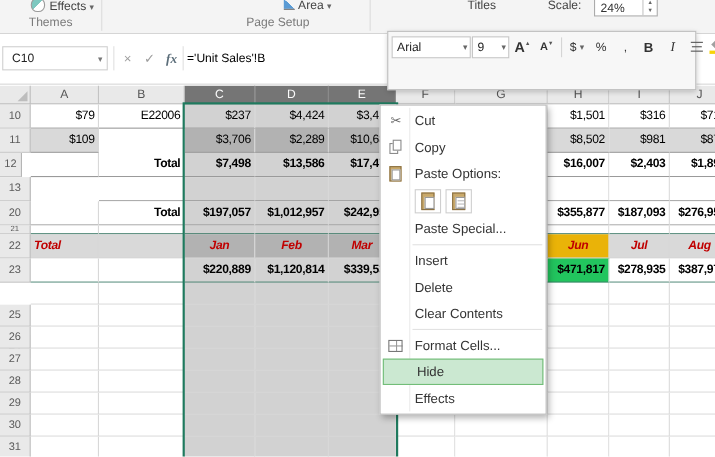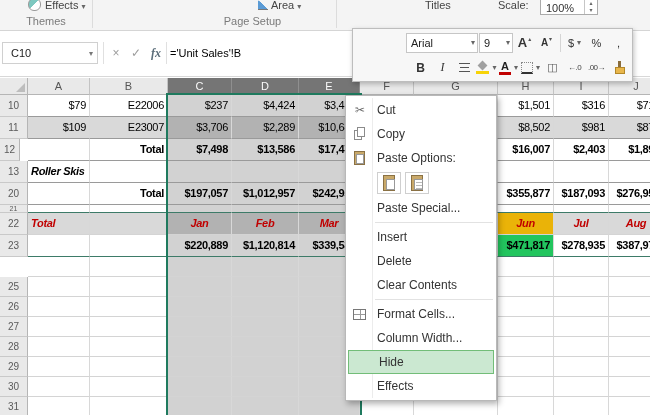--- a/index.html
+++ b/index.html
@@ -45,21 +45,21 @@
   .colhead.sel{background:#757575;color:#fafafa;border-right-color:#8f8f8f;}
   .rowhead{position:absolute;background:#e9e9e9;color:#5a5a5a;font-size:10px;text-align:center;
            box-sizing:border-box;border-right:1px solid #b5b5b5;border-bottom:1px solid #c9c9c9;overflow:hidden;}
   .cell{position:absolute;box-sizing:border-box;border-right:1px solid #d8d8d8;border-bottom:1px solid #d4d4d4;
         font-size:11px;color:#000;white-space:nowrap;overflow:hidden;padding:0 3px;letter-spacing:-0.3px;}
   .selov{position:absolute;box-sizing:border-box;pointer-events:none;z-index:5;}
 
   
   #mtb{position:absolute;left:352px;top:28px;width:281px;height:54px;background:#f7f7f7;
        border:1px solid #bdbdbd;box-shadow:1px 2px 5px rgba(0,0,0,.25);z-index:15;
-       box-sizing:border-box;padding:1px 3px;display:flex;flex-direction:column;align-items:flex-end;}
+       box-sizing:border-box;padding:1px 3px;display:flex;flex-direction:row;}
   .mtb-row{display:flex;align-items:center;height:25px;gap:1px;}
   .combo{display:flex;align-items:center;height:20px;border:1px solid #c6c6c6;background:#fff;
          font-size:11px;padding:0 2px 0 4px;color:#222;box-sizing:border-box;}
   .tbtn{display:flex;align-items:center;justify-content:center;min-width:21px;height:20px;
         font-size:11px;color:#333;position:relative;}
   .vsep{width:1px;height:18px;background:#d5d5d5;margin:0 2px;}
   .A1{font-size:13px;font-weight:700;} .A2{font-size:10px;font-weight:700;}
   .caret{font-size:6px;color:#555;margin-left:1px;margin-top:-8px;}
   .bold-g{font-weight:700;font-size:12px;} .ital-g{font-style:italic;font-family:"Liberation Serif",serif;font-size:12px;}
   .ic-lines{width:11px;height:9px;background:linear-gradient(#555,#555) 0 0/11px 1px no-repeat,
@@ -113,21 +113,21 @@
     <span class="efx-icon"></span><span>Effects</span><span class="dd">▾</span>
   </div>
   <div class="grp-label" style="left:14px;width:64px">Themes</div>
   <div class="grp-label" style="left:205px;width:95px">Page Setup</div>
   <div class="rb-ctrl" style="left:258px;top:-2px">
     <span class="area-icon"></span><span>Area</span><span class="dd">▾</span>
   </div>
   <div class="rb-ctrl" style="left:425px;top:-2px">Titles</div>
   <div class="rb-ctrl" style="left:498px;top:-2px">Scale:</div>
   <div class="scale-box" style="left:540px;top:-1px">
-    <span>100%</span>
+    <span>24%</span>
     <span class="spin"><span>▴</span><br><span>▾</span></span>
   </div>
 </div>
 
 <div id="fbar">
   <div class="namebox">
     <span>C10</span>
     <span class="nb-dd">▾</span>
   </div>
   <div class="fb-sep" style="left:103px"></div>
@@ -156,42 +156,40 @@
     <div class="cell" style="left: 168px; top: 17px; width: 64px; height: 22px; background: rgb(210, 210, 210); line-height: 21px; text-align: right; border-bottom-color: rgb(154, 154, 154);">$237</div>
     <div class="cell" style="left: 232px; top: 17px; width: 67px; height: 22px; background: rgb(210, 210, 210); line-height: 21px; text-align: right; border-bottom-color: rgb(154, 154, 154);">$4,424</div>
     <div class="cell" style="left: 299px; top: 17px; width: 61px; height: 22px; background: rgb(210, 210, 210); line-height: 21px; text-align: right; border-bottom-color: rgb(154, 154, 154);">$3,414</div>
     <div class="cell" style="left: 360px; top: 17px; width: 54px; height: 22px; background: rgb(255, 255, 255); line-height: 21px; text-align: right; border-bottom-color: rgb(154, 154, 154);"></div>
     <div class="cell" style="left: 414px; top: 17px; width: 84px; height: 22px; background: rgb(255, 255, 255); line-height: 21px; text-align: right; border-bottom-color: rgb(154, 154, 154);"></div>
     <div class="cell" style="left: 498px; top: 17px; width: 56px; height: 22px; background: rgb(255, 255, 255); line-height: 21px; text-align: right; border-bottom-color: rgb(154, 154, 154);">$1,501</div>
     <div class="cell" style="left: 554px; top: 17px; width: 55px; height: 22px; background: rgb(255, 255, 255); line-height: 21px; text-align: right; border-bottom-color: rgb(154, 154, 154);">$316</div>
     <div class="cell" style="left: 609px; top: 17px; width: 55px; height: 22px; background: rgb(255, 255, 255); line-height: 21px; text-align: right; border-bottom-color: rgb(154, 154, 154);">$712</div>
     <div class="rowhead" style="left: 0px; top: 39px; width: 28px; height: 22px; line-height: 21px;">11</div>
     <div class="cell" style="left: 28px; top: 39px; width: 62px; height: 22px; background: rgb(217, 217, 217); line-height: 21px; text-align: right; border-bottom-color: rgb(154, 154, 154);">$109</div>
-    <div class="cell" style="left: 90px; top: 39px; width: 78px; height: 22px; background: rgb(217, 217, 217); line-height: 21px; text-align: right; border-bottom-color: rgb(154, 154, 154);">E23007</div>
     <div class="cell" style="left: 168px; top: 39px; width: 64px; height: 22px; background: rgb(178, 178, 178); line-height: 21px; text-align: right; border-bottom-color: rgb(154, 154, 154);">$3,706</div>
     <div class="cell" style="left: 232px; top: 39px; width: 67px; height: 22px; background: rgb(178, 178, 178); line-height: 21px; text-align: right; border-bottom-color: rgb(154, 154, 154);">$2,289</div>
     <div class="cell" style="left: 299px; top: 39px; width: 61px; height: 22px; background: rgb(178, 178, 178); line-height: 21px; text-align: right; border-bottom-color: rgb(154, 154, 154);">$10,684</div>
     <div class="cell" style="left: 360px; top: 39px; width: 54px; height: 22px; background: rgb(217, 217, 217); line-height: 21px; text-align: right; border-bottom-color: rgb(154, 154, 154);"></div>
     <div class="cell" style="left: 414px; top: 39px; width: 84px; height: 22px; background: rgb(217, 217, 217); line-height: 21px; text-align: right; border-bottom-color: rgb(154, 154, 154);"></div>
     <div class="cell" style="left: 498px; top: 39px; width: 56px; height: 22px; background: rgb(217, 217, 217); line-height: 21px; text-align: right; border-bottom-color: rgb(154, 154, 154);">$8,502</div>
     <div class="cell" style="left: 554px; top: 39px; width: 55px; height: 22px; background: rgb(217, 217, 217); line-height: 21px; text-align: right; border-bottom-color: rgb(154, 154, 154);">$981</div>
     <div class="cell" style="left: 609px; top: 39px; width: 55px; height: 22px; background: rgb(217, 217, 217); line-height: 21px; text-align: right; border-bottom-color: rgb(154, 154, 154);">$876</div>
     <div class="rowhead" style="left: 0px; top: 61px; width: 20px; height: 22px; line-height: 21px;">12</div>
     <div class="cell" style="left: 28px; top: 61px; width: 62px; height: 22px; background: rgb(255, 255, 255); line-height: 21px; text-align: right; font-weight: 700; border-bottom-color: rgb(154, 154, 154);"></div>
     <div class="cell" style="left: 90px; top: 61px; width: 78px; height: 22px; background: rgb(255, 255, 255); line-height: 21px; text-align: right; font-weight: 700; border-bottom-color: rgb(154, 154, 154);">Total</div>
     <div class="cell" style="left: 168px; top: 61px; width: 64px; height: 22px; background: rgb(210, 210, 210); line-height: 21px; text-align: right; font-weight: 700; border-bottom-color: rgb(154, 154, 154);">$7,498</div>
     <div class="cell" style="left: 232px; top: 61px; width: 67px; height: 22px; background: rgb(210, 210, 210); line-height: 21px; text-align: right; font-weight: 700; border-bottom-color: rgb(154, 154, 154);">$13,586</div>
     <div class="cell" style="left: 299px; top: 61px; width: 61px; height: 22px; background: rgb(210, 210, 210); line-height: 21px; text-align: right; font-weight: 700; border-bottom-color: rgb(154, 154, 154);">$17,473</div>
     <div class="cell" style="left: 360px; top: 61px; width: 54px; height: 22px; background: rgb(255, 255, 255); line-height: 21px; text-align: right; font-weight: 700; border-bottom-color: rgb(154, 154, 154);"></div>
     <div class="cell" style="left: 414px; top: 61px; width: 84px; height: 22px; background: rgb(255, 255, 255); line-height: 21px; text-align: right; font-weight: 700; border-bottom-color: rgb(154, 154, 154);"></div>
     <div class="cell" style="left: 498px; top: 61px; width: 56px; height: 22px; background: rgb(255, 255, 255); line-height: 21px; text-align: right; font-weight: 700; border-bottom-color: rgb(154, 154, 154);">$16,007</div>
     <div class="cell" style="left: 554px; top: 61px; width: 55px; height: 22px; background: rgb(255, 255, 255); line-height: 21px; text-align: right; font-weight: 700; border-bottom-color: rgb(154, 154, 154);">$2,403</div>
     <div class="cell" style="left: 609px; top: 61px; width: 55px; height: 22px; background: rgb(255, 255, 255); line-height: 21px; text-align: right; font-weight: 700; border-bottom-color: rgb(154, 154, 154);">$1,893</div>
     <div class="rowhead" style="left: 0px; top: 83px; width: 28px; height: 22px; line-height: 21px;">13</div>
-    <div class="cell" style="left: 28px; top: 83px; width: 62px; height: 22px; background: rgb(255, 255, 255); line-height: 21px; text-align: left; font-weight: 700; font-style: italic; border-bottom-color: rgb(154, 154, 154);">Roller Skis</div>
     <div class="cell" style="left: 90px; top: 83px; width: 78px; height: 22px; background: rgb(255, 255, 255); line-height: 21px; text-align: right; font-weight: 700; font-style: italic; border-bottom-color: rgb(154, 154, 154);"></div>
     <div class="cell" style="left: 168px; top: 83px; width: 64px; height: 22px; background: rgb(210, 210, 210); line-height: 21px; text-align: right; font-weight: 700; font-style: italic; border-bottom-color: rgb(154, 154, 154);"></div>
     <div class="cell" style="left: 232px; top: 83px; width: 67px; height: 22px; background: rgb(210, 210, 210); line-height: 21px; text-align: right; font-weight: 700; font-style: italic; border-bottom-color: rgb(154, 154, 154);"></div>
     <div class="cell" style="left: 299px; top: 83px; width: 61px; height: 22px; background: rgb(210, 210, 210); line-height: 21px; text-align: right; font-weight: 700; font-style: italic; border-bottom-color: rgb(154, 154, 154);"></div>
     <div class="cell" style="left: 360px; top: 83px; width: 54px; height: 22px; background: rgb(255, 255, 255); line-height: 21px; text-align: right; font-weight: 700; font-style: italic; border-bottom-color: rgb(154, 154, 154);"></div>
     <div class="cell" style="left: 414px; top: 83px; width: 84px; height: 22px; background: rgb(255, 255, 255); line-height: 21px; text-align: right; font-weight: 700; font-style: italic; border-bottom-color: rgb(154, 154, 154);"></div>
     <div class="cell" style="left: 498px; top: 83px; width: 56px; height: 22px; background: rgb(255, 255, 255); line-height: 21px; text-align: right; font-weight: 700; font-style: italic; border-bottom-color: rgb(154, 154, 154);"></div>
     <div class="cell" style="left: 554px; top: 83px; width: 55px; height: 22px; background: rgb(255, 255, 255); line-height: 21px; text-align: right; font-weight: 700; font-style: italic; border-bottom-color: rgb(154, 154, 154);"></div>
     <div class="cell" style="left: 609px; top: 83px; width: 55px; height: 22px; background: rgb(255, 255, 255); line-height: 21px; text-align: right; font-weight: 700; font-style: italic; border-bottom-color: rgb(154, 154, 154);"></div>
     <div class="rowhead" style="left: 0px; top: 105px; width: 28px; height: 22px; line-height: 21px;">20</div>
@@ -400,16 +398,15 @@
         <div class="pclip values"></div>
       </div>
     </div>
     <div class="mi"><span>Paste Special...</span></div>
     <div class="msep"></div>
     <div class="mi"><span>Insert</span></div>
     <div class="mi"><span>Delete</span></div>
     <div class="mi"><span>Clear Contents</span></div>
     <div class="msep"></div>
     <div class="mi"><div class="ic format-cells-icon"></div><span>Format Cells...</span></div>
-    <div class="mi"><span>Column Width...</span></div>
     <div class="mi" style="background: rgb(203, 232, 209); border: 1px solid rgb(114, 189, 120); box-sizing: border-box; margin: 0px 1px; line-height: 22px;"><span>Hide</span></div>
     <div class="mi"><span>Effects</span></div>
   </div>
 
 </body></html>

